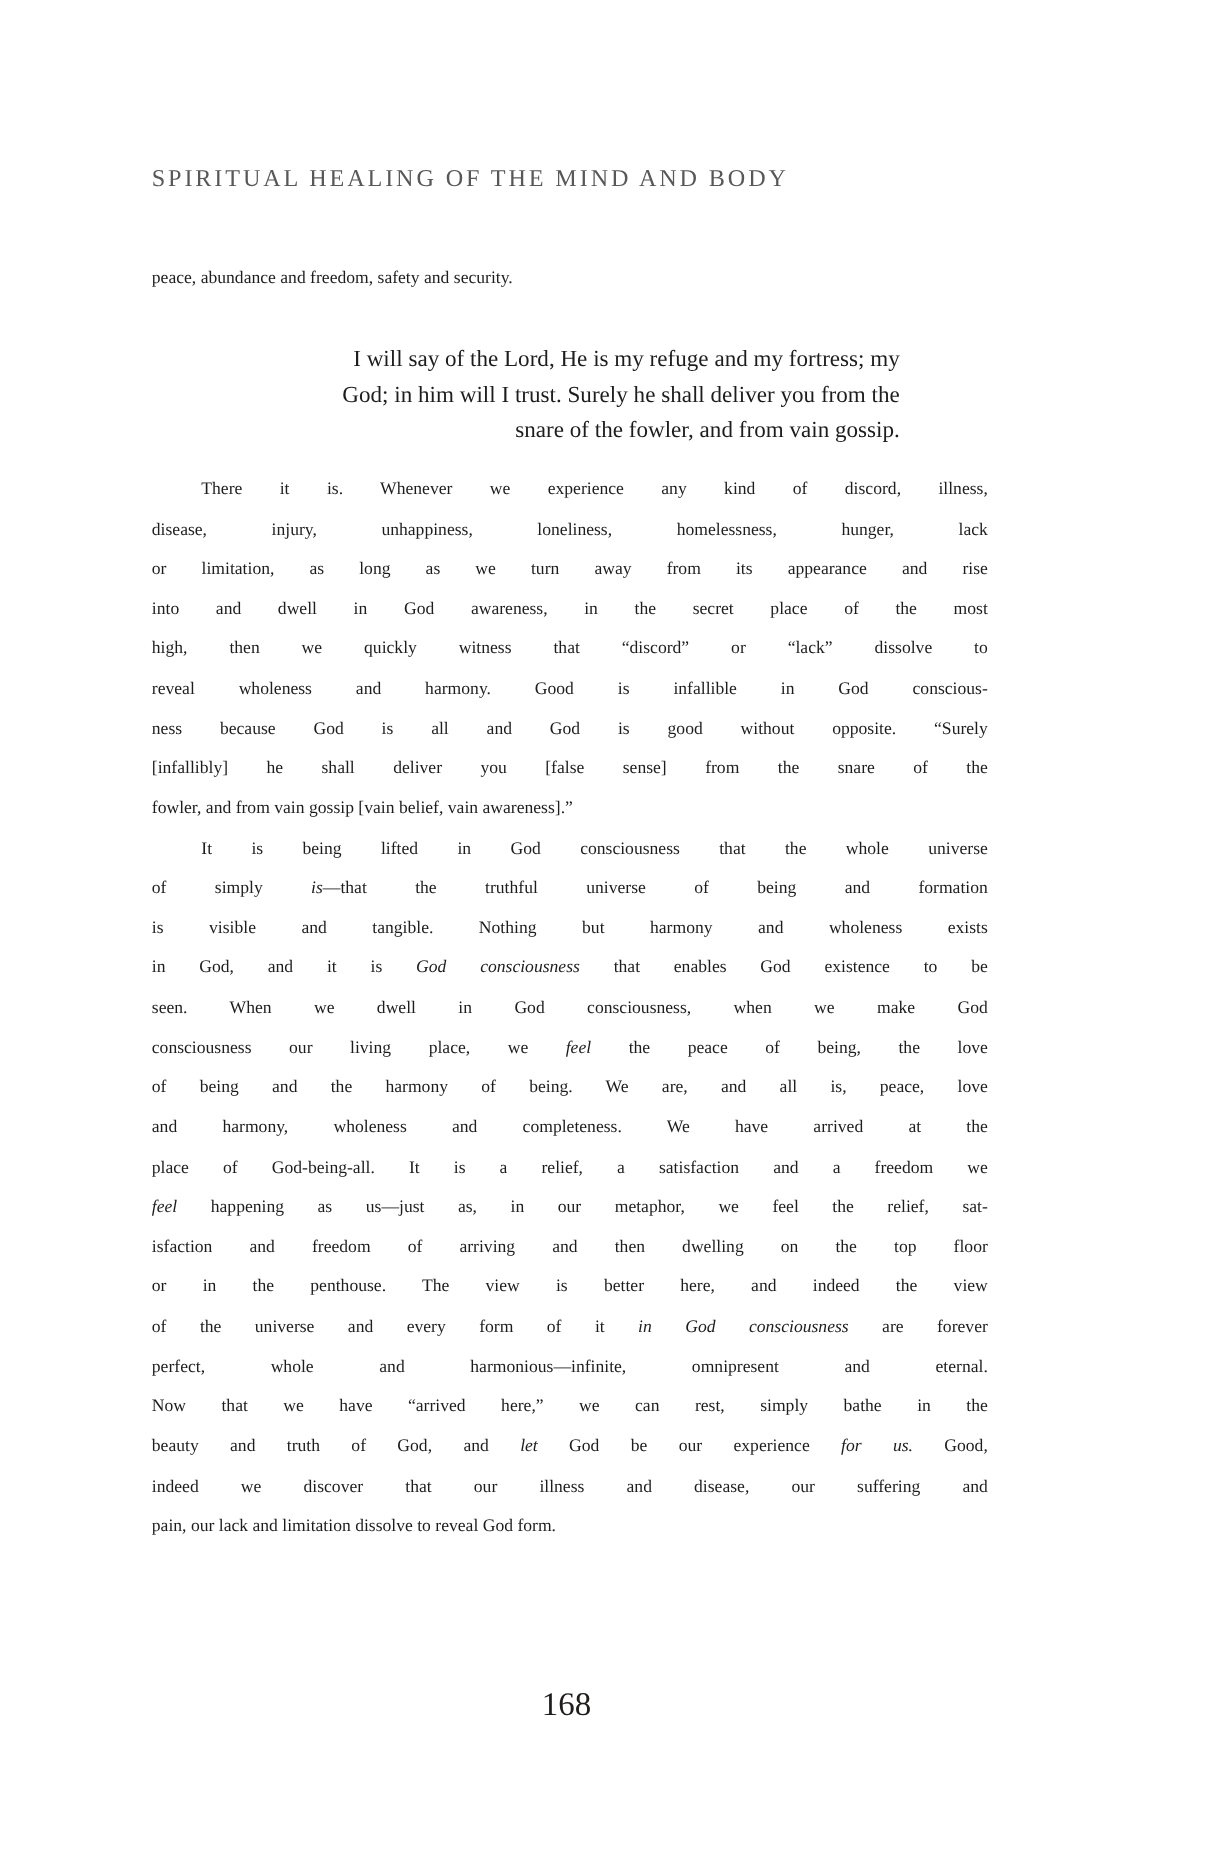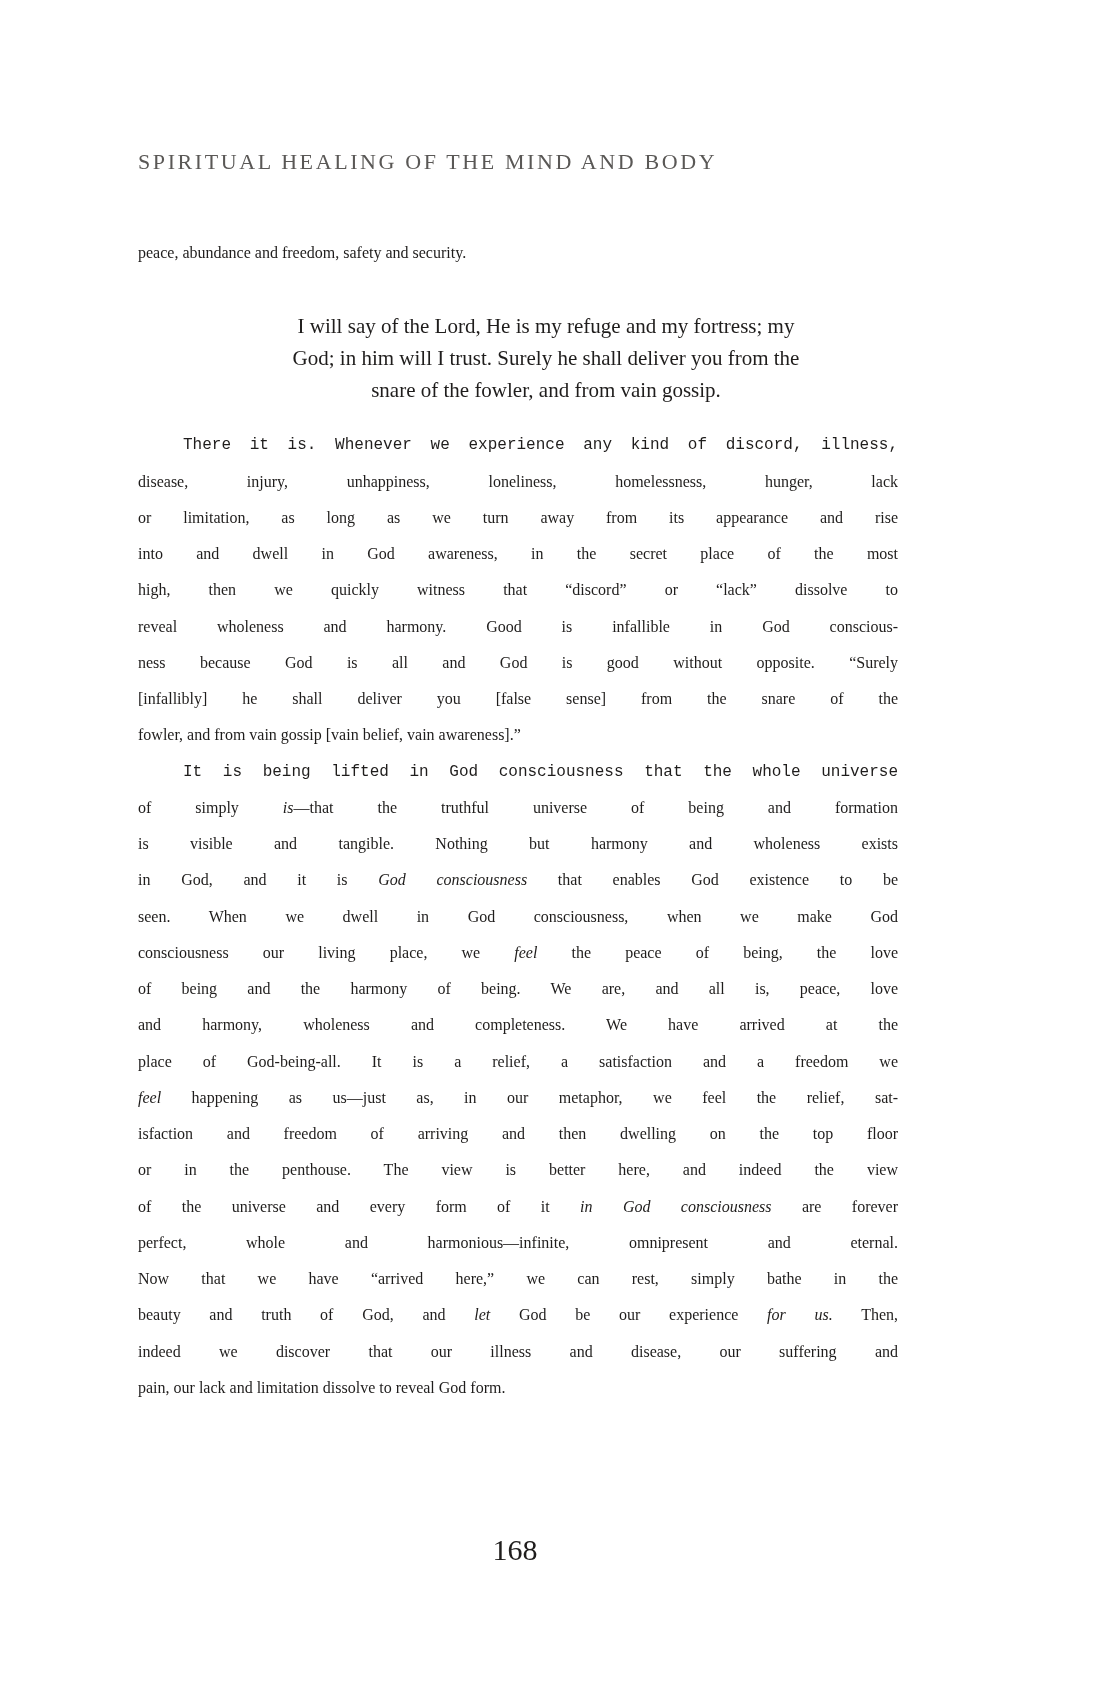--- a/index.html
+++ b/index.html
@@ -32,43 +32,42 @@
       white-space: nowrap;
       line-height: 36px;
     }
     .text-block {
       position: absolute;
       left: 138px;
       top: 244px;
       width: 760px;
     }
     .block-quote {
-      margin: 30px 0 30px 108px;
+      margin: 30px 0 30px 80px;
       width: 600px;
       font-size: 21px;
       line-height: 32px;
-      text-align: center;
+      text-align: right;
     }
     .block-quote .ql {
       display: block;
       white-space: nowrap;
     }
     .line {
       display: block;
       text-align: justify;
       text-align-last: justify;
       white-space: nowrap;
       height: 36.26px;
     }
     .line.last {
       text-align-last: left;
     }
     .line.indent {
       padding-left: 45px;
-      font-family: Liberation Mono, monospace;
     }
     .line span.it {
       font-style: italic;
     }
     .folio {
       position: absolute;
       left: 0;
       width: 1030px;
       top: 1533px;
       text-align: center;
@@ -114,21 +113,21 @@
       <span class="line"><span>consciousness our living place, we </span><span class="it">feel</span><span> the peace of being, the love</span></span>
       <span class="line"><span>of being and the harmony of being. We are, and all is, peace, love</span></span>
       <span class="line"><span>and harmony, wholeness and completeness. We have arrived at the</span></span>
       <span class="line"><span>place of God-being-all. It is a relief, a satisfaction and a freedom we</span></span>
       <span class="line"><span class="it">feel</span><span> happening as us—just as, in our metaphor, we feel the relief, sat-</span></span>
       <span class="line"><span>isfaction and freedom of arriving and then dwelling on the top floor</span></span>
       <span class="line"><span>or in the penthouse. The view is better here, and indeed the view</span></span>
       <span class="line"><span>of the universe and every form of it </span><span class="it">in God consciousness</span><span>  are forever</span></span>
       <span class="line"><span>perfect, whole and harmonious—infinite, omnipresent and eternal.</span></span>
       <span class="line"><span>Now that we have “arrived here,” we can rest, simply bathe in the</span></span>
-      <span class="line"><span>beauty and truth of God, and </span><span class="it">let</span><span> God be our experience </span><span class="it">for us.</span><span> Then,</span></span>
+      <span class="line"><span>beauty and truth of God, and </span><span class="it">let</span><span> God be our experience </span><span class="it">for us.</span><span> Good,</span></span>
       <span class="line"><span>indeed we discover that our illness and disease, our suffering and</span></span>
       <span class="line last"><span>pain, our lack and limitation dissolve to reveal God form.</span></span>
     </div>
 
   </div>
 
   <div class="folio">168</div>
 
 </div>
 

